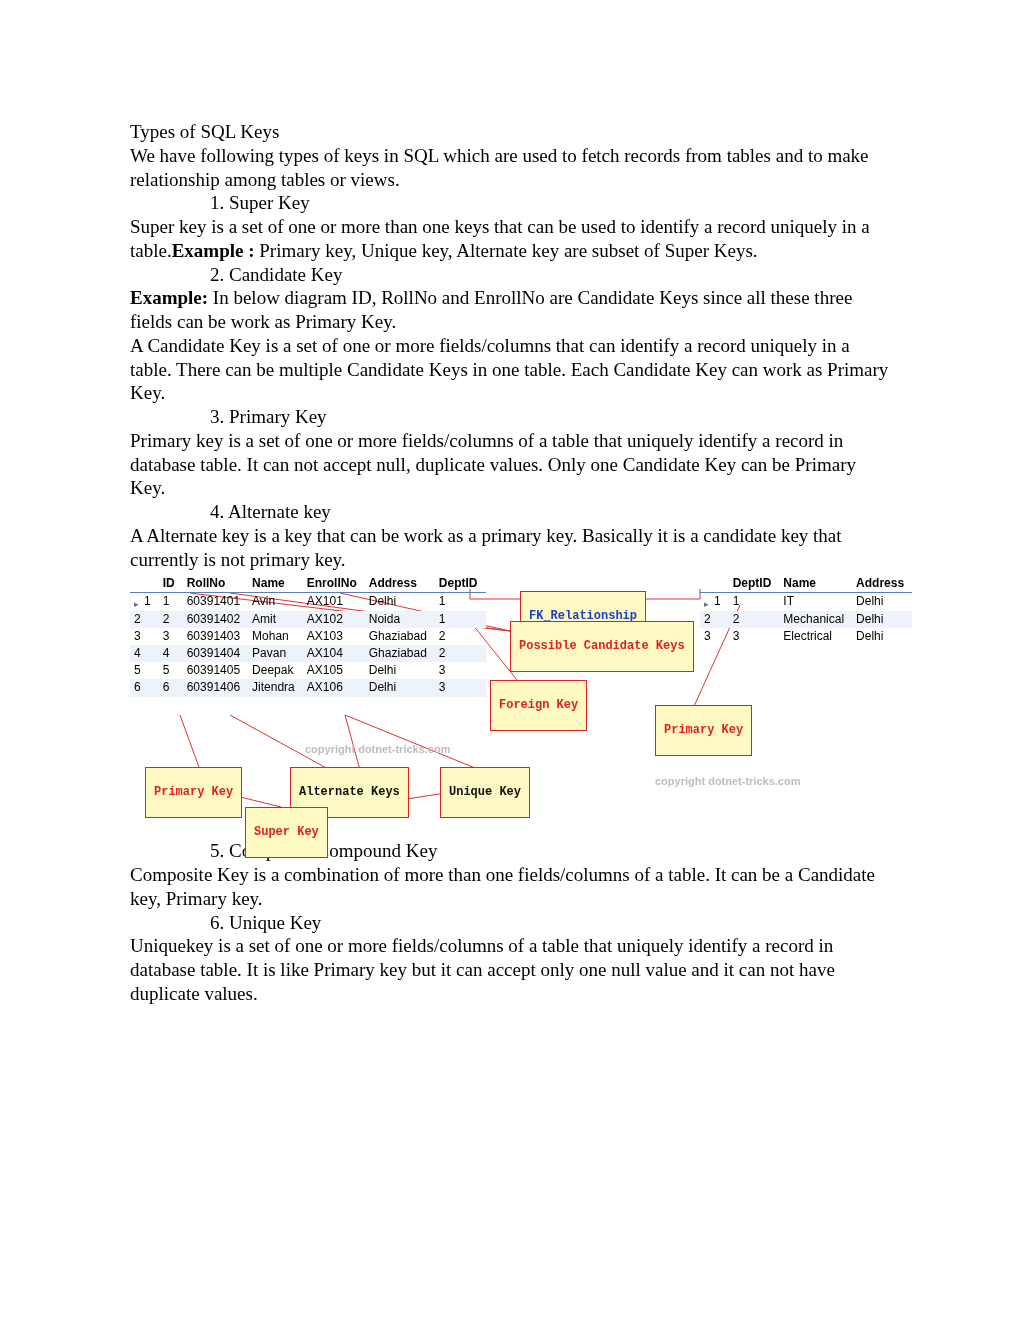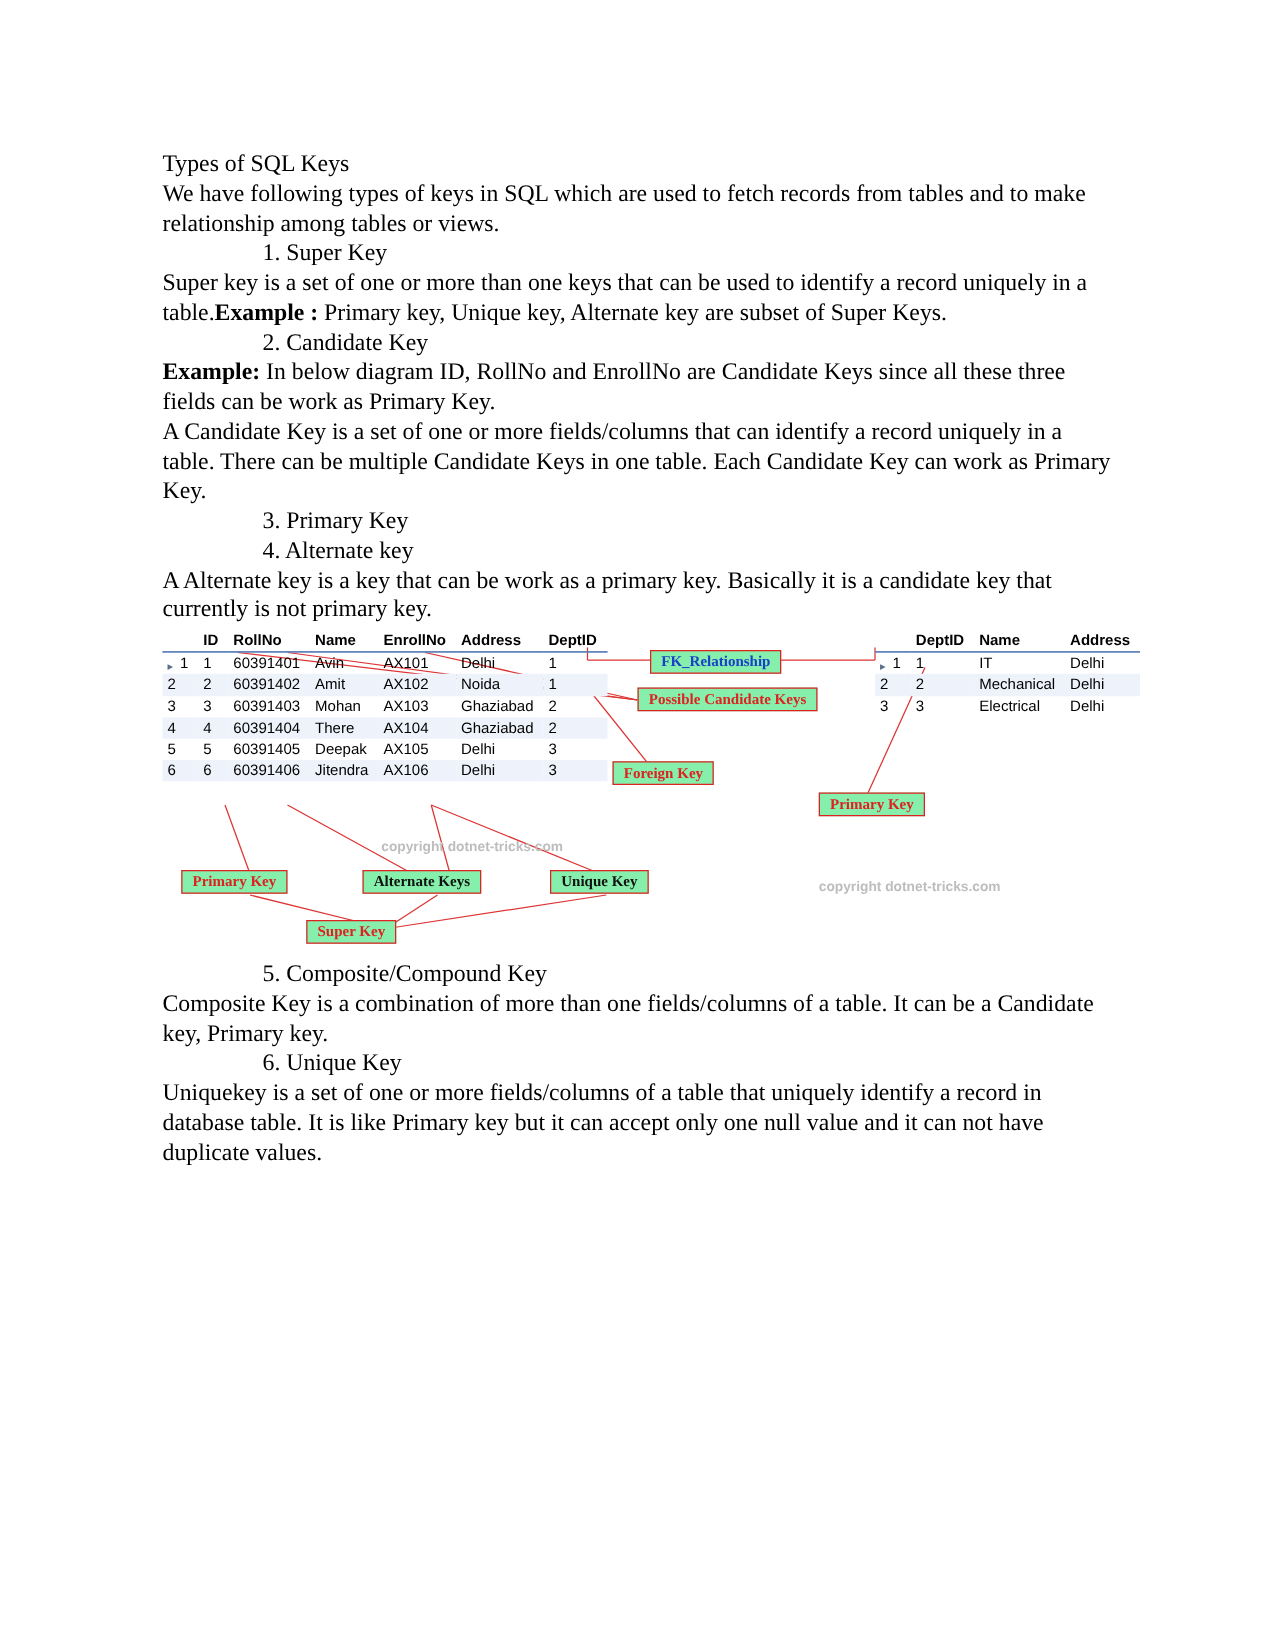--- a/index.html
+++ b/index.html
@@ -67,25 +67,25 @@
   .rowmark {
     display: inline-block;
     width: 10px; height: 10px;
     vertical-align: middle;
   }
   .rowmark::before { content: "▸"; font-size: 9px; color: #5a6f8a; }
 
   .key-label {
     position: absolute;
     border: 1px solid #d22;
-    background: #86efac;
-    padding: 2px 8px;
+    background: #fef9c3;
+    padding: 18px 8px;
     font-weight: bold;
     color: #d22;
-    font-family: Liberation Serif, serif;
+    font-family: Liberation Mono, monospace;
     white-space: nowrap;
   }
   .key-label.blue { color: #1a3fc9; }
   .key-label.black { color: #111; font-weight: bold; }
 
   .watermark {
     position: absolute;
     color: #bdbdbd;
     font-family: Arial, sans-serif;
     font-size: 11px;
@@ -111,20 +111,21 @@
     <li><span>Candidate Key</span></li>
   </ol>
   <p class="para">
     <span class="bold">Example:</span><span> In below diagram ID, RollNo and EnrollNo are Candidate Keys since all these three fields can be work as Primary Key.</span>
   </p>
   <p class="para">A Candidate Key is a set of one or more fields/columns that can identify a record uniquely in a table. There can be multiple Candidate Keys in one table. Each Candidate Key can work as Primary Key.</p>
 
   <ol class="keys" start="3" style="counter-reset:item 2">
     <li><span>Primary Key</span></li>
   </ol>
+  <p class="para">Primary key is a set of one or more fields/columns of a table that uniquely identify a record in database table. It can not accept null, duplicate values. Only one Candidate Key can be Primary Key.</p>
 
   <ol class="keys" start="4" style="counter-reset:item 3">
     <li><span>Alternate key</span></li>
   </ol>
   <p class="para">A Alternate key is a key that can be work as a primary key. Basically it is a candidate key that currently is not primary key.</p>
 
   <div class="diagram" style="height:260px;">
 
     <svg class="lines">
       <g stroke="#d33" stroke-width="1" fill="none">
@@ -191,21 +192,21 @@
             <td>60391403</td>
             <td>Mohan</td>
             <td>AX103</td>
             <td>Ghaziabad</td>
             <td>2</td>
           </tr>
           <tr class="alt">
             <td>4</td>
             <td>4</td>
             <td>60391404</td>
-            <td>There</td>
+            <td>Pavan</td>
             <td>AX104</td>
             <td>Ghaziabad</td>
             <td>2</td>
           </tr>
           <tr>
             <td>5</td>
             <td>5</td>
             <td>60391405</td>
             <td>Deepak</td>
             <td>AX105</td>

